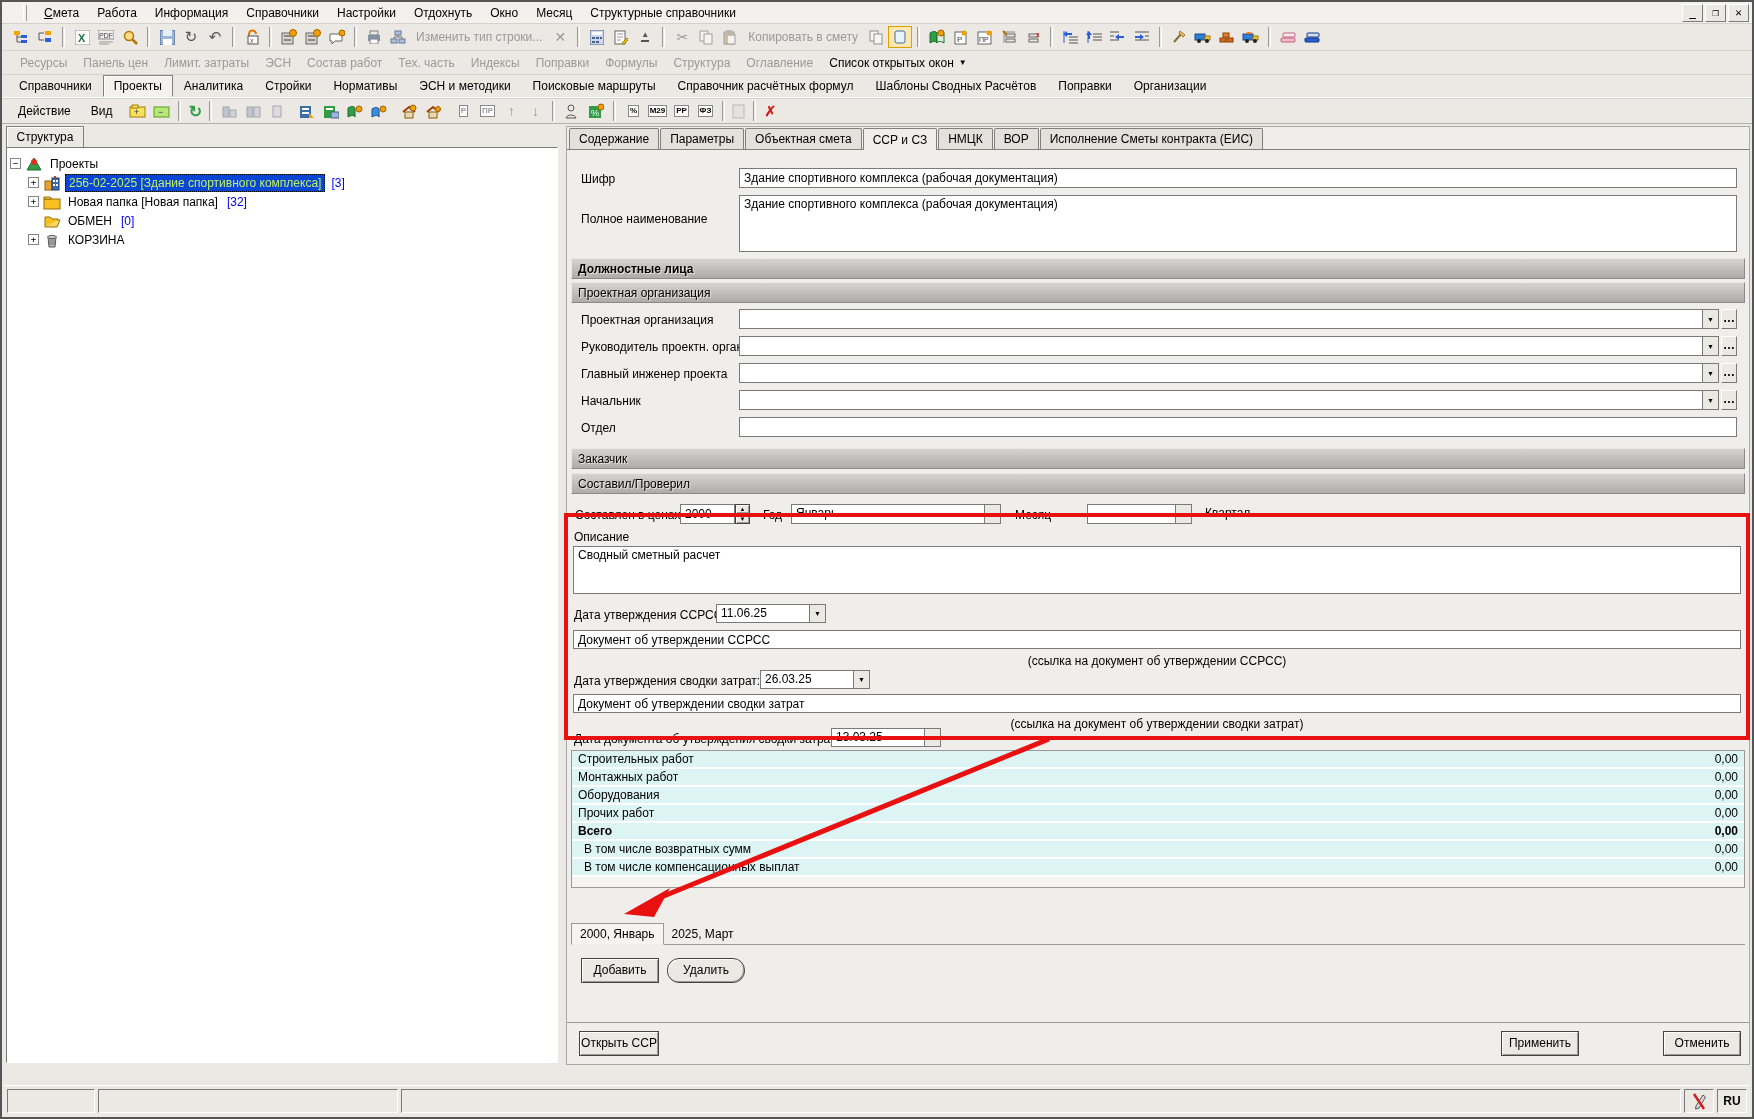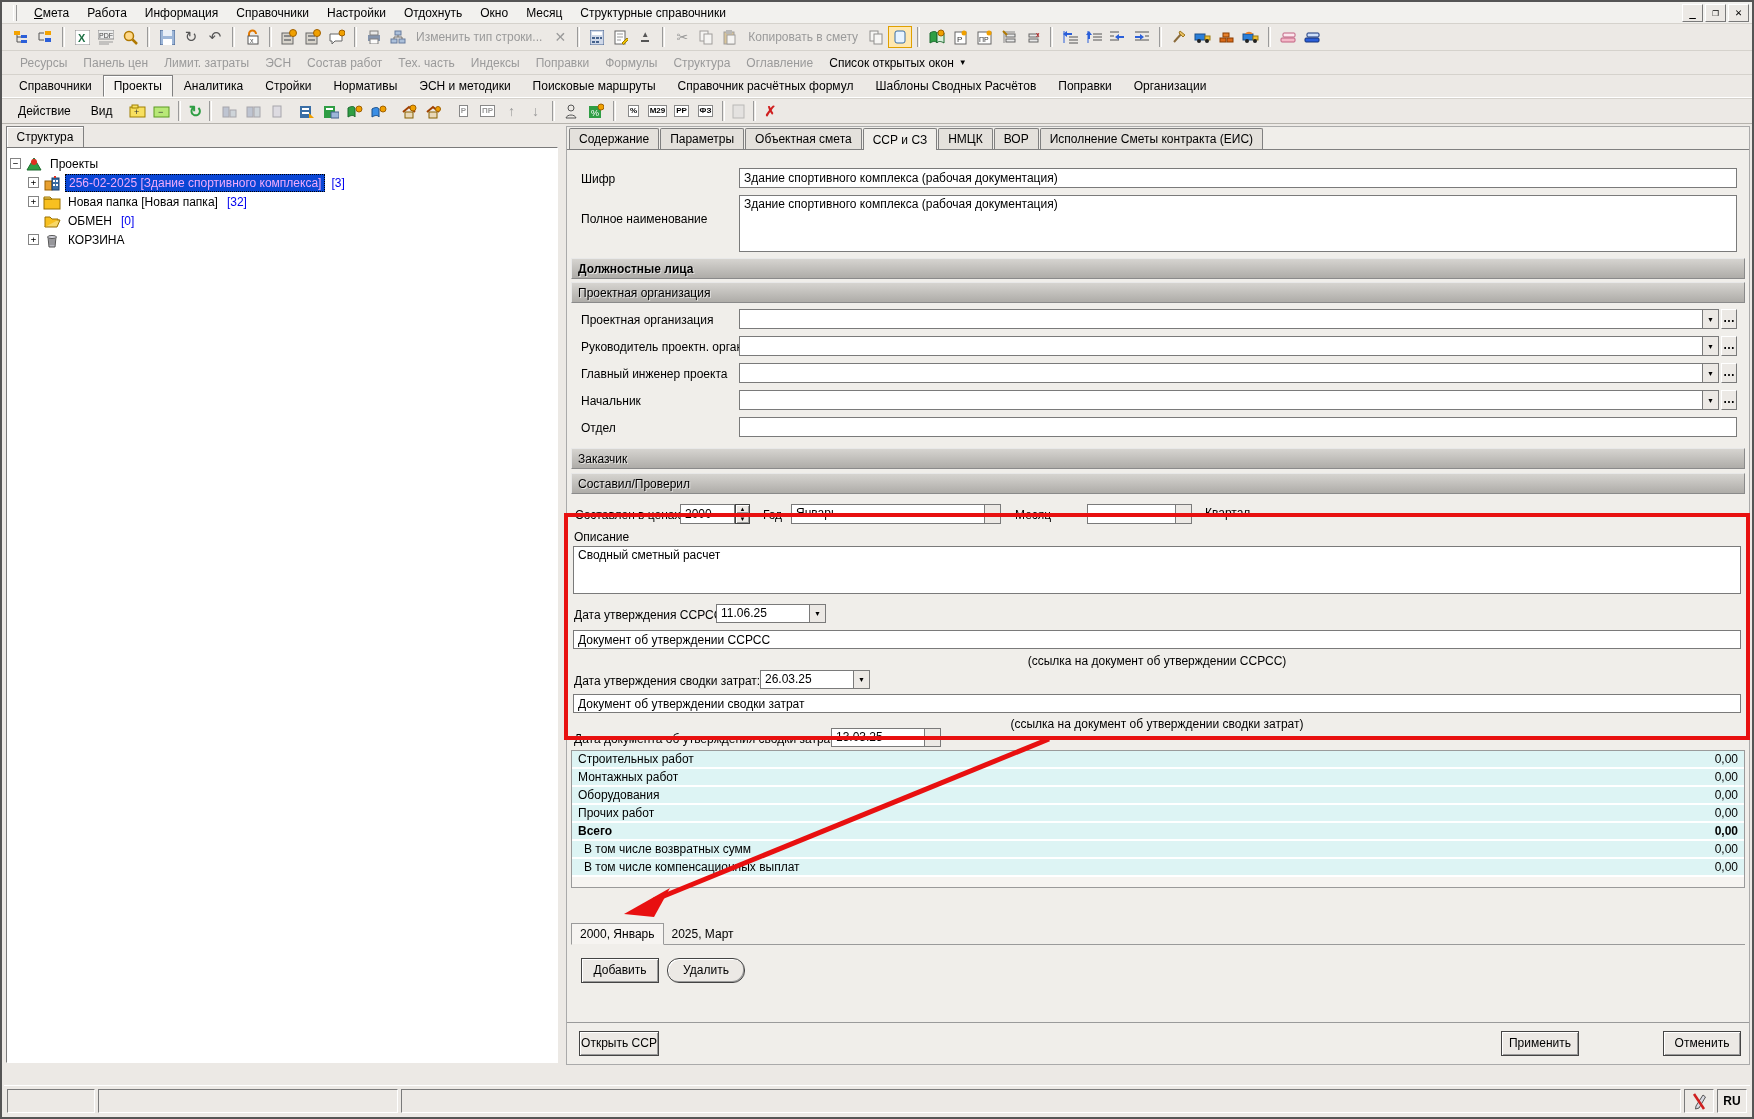--- a/index.html
+++ b/index.html
@@ -9,21 +9,21 @@
     font-size:12px; color:#000;
     background:#ece9e5;
     border:2px solid #555;
     position:relative;
   }
   .raised { border:1px solid; border-color:#fff #7a7a7a #7a7a7a #fff; }
   .sunken { border:1px solid; border-color:#7a7a7a #fff #fff #7a7a7a; background:#fff; }
   .grayed { color:#9a9a9a; }
 
   
-  #menubar { height:22px; display:flex; align-items:center; padding-left:11px; background:#f2f1ee; border-bottom:1px solid #d5d2cc; }
+  #menubar { height:22px; display:flex; align-items:center; padding-left:21px; background:#f2f1ee; border-bottom:1px solid #d5d2cc; }
   #menubar .grip { width:4px; height:16px; border-left:1px solid #fff; border-right:1px solid #9a9a9a; margin-right:8px; }
   .menu-item { padding:2px 9px; cursor:default; }
   .menu-item:first-of-type { text-decoration:none; }
   #win-controls { margin-left:auto; display:flex; gap:2px; padding-right:3px; }
   .winbtn { width:21px; height:18px; background:#ece9e5; display:flex; align-items:center; justify-content:center; font-size:11px; font-weight:bold; font-family:"DejaVu Sans Mono",monospace; }
 
   
   .toolbar { display:flex; align-items:center; background:#ece9e5; }
   #toolbar1 { height:27px; border-bottom:1px solid #d5d2cc; padding-left:4px; }
   .tb-group { display:flex; align-items:center; padding:0 3px; height:25px; }
@@ -51,21 +51,21 @@
   
   #main { position:absolute; top:124px; left:2px; right:2px; bottom:52px; }
   #left-panel { position:absolute; left:0; top:0; width:558px; height:100%; }
   #struct-tab { position:absolute; left:2px; top:0; width:78px; height:21px; background:#ece9e5; border:1px solid #808080; border-bottom:none; box-shadow:inset 1px 1px 0 #fff; display:flex; align-items:center; justify-content:center; }
   #tree-box { position:absolute; left:2px; top:21px; right:4px; bottom:2px; }
   #tree { position:absolute; inset:1px; background:#fff; padding:5px 2px; }
   .tree-row { display:flex; align-items:center; height:19px; white-space:nowrap; }
   .expander { width:11px; height:11px; border:1px solid #848484; background:#fff; font-size:9px; line-height:9px; text-align:center; margin-right:4px; flex:none; font-family:"DejaVu Sans Mono",monospace; }
   .tree-icon { width:18px; height:16px; margin-right:4px; flex:none; }
   .tree-label { padding:1px 3px; }
-  .tree-label.selected { background:#0a46d5; color:#f0abfc; border:1px dotted #000; }
+  .tree-label.selected { background:#0a46d5; color:#bef264; border:1px dotted #000; }
   .tree-count { color:#0000ee; margin-left:6px; }
   .indent1 { margin-left:18px; }
 
   
   #right-panel { position:absolute; left:562px; top:0; right:0; height:100%; background:#f0eeea; border:1px solid #aaa; }
   #detail-tabs { position:absolute; left:0; top:1px; right:0; height:22px; display:flex; align-items:flex-end; padding-left:2px; border-bottom:1px solid #808080; }
   .dtab { padding:3px 9px; border:1px solid #808080; border-bottom:none; background:#e4e1dc; margin-right:1px; border-radius:2px 2px 0 0; white-space:nowrap; }
   .dtab.active { background:#f0eeea; font-weight:normal; padding-top:4px; position:relative; top:1px; }
   #right-content { position:absolute; left:0; top:23px; right:0; bottom:0; }
 

